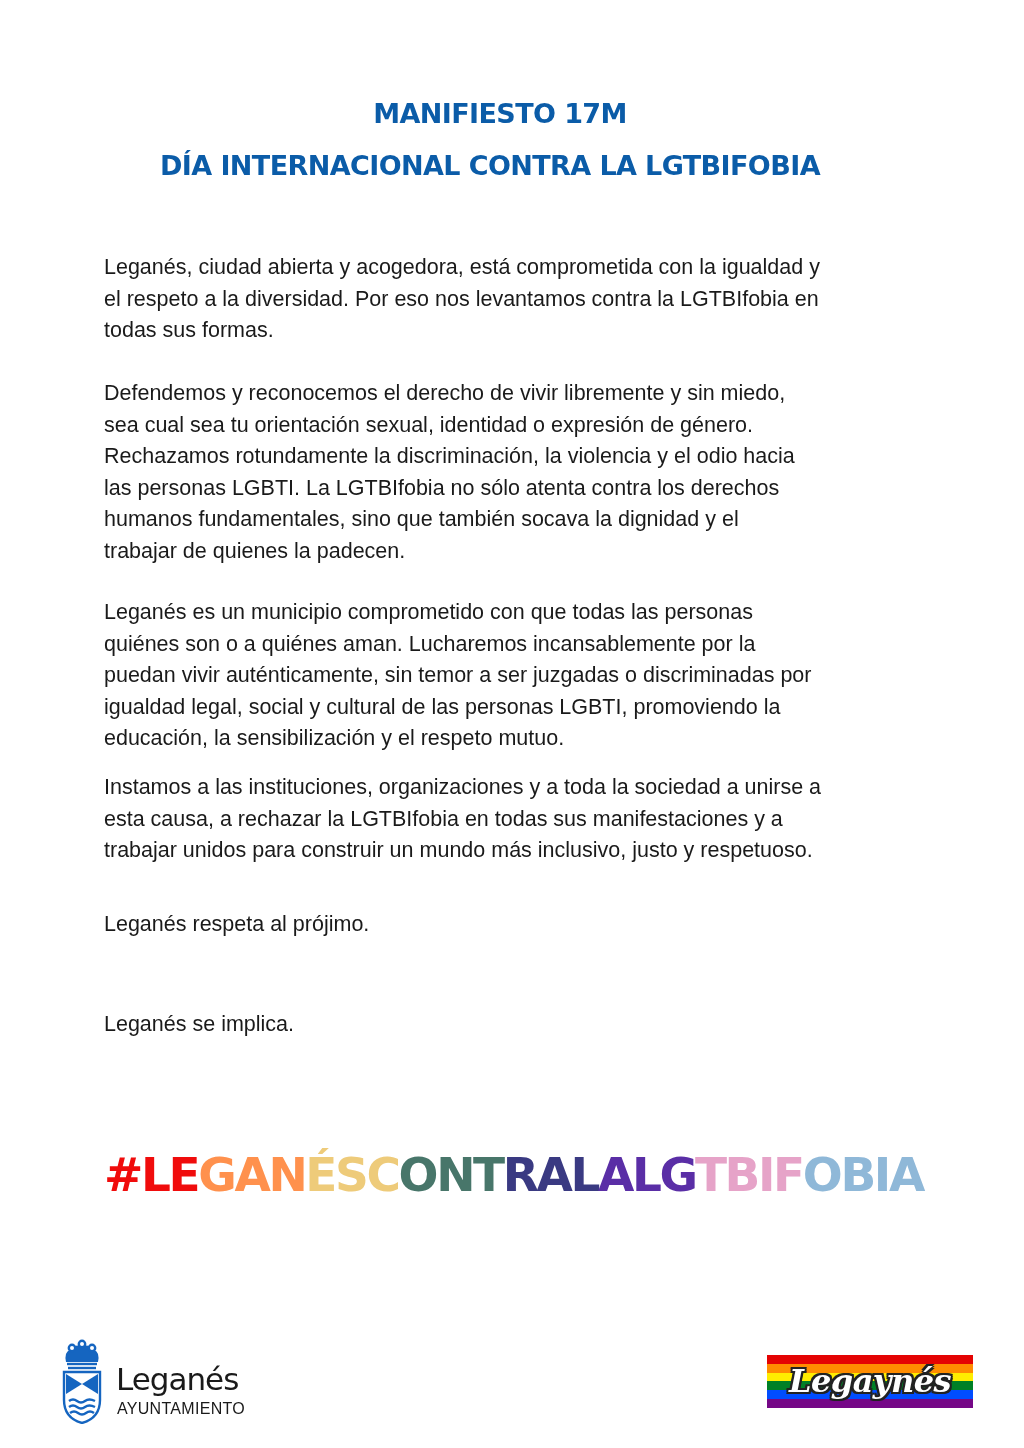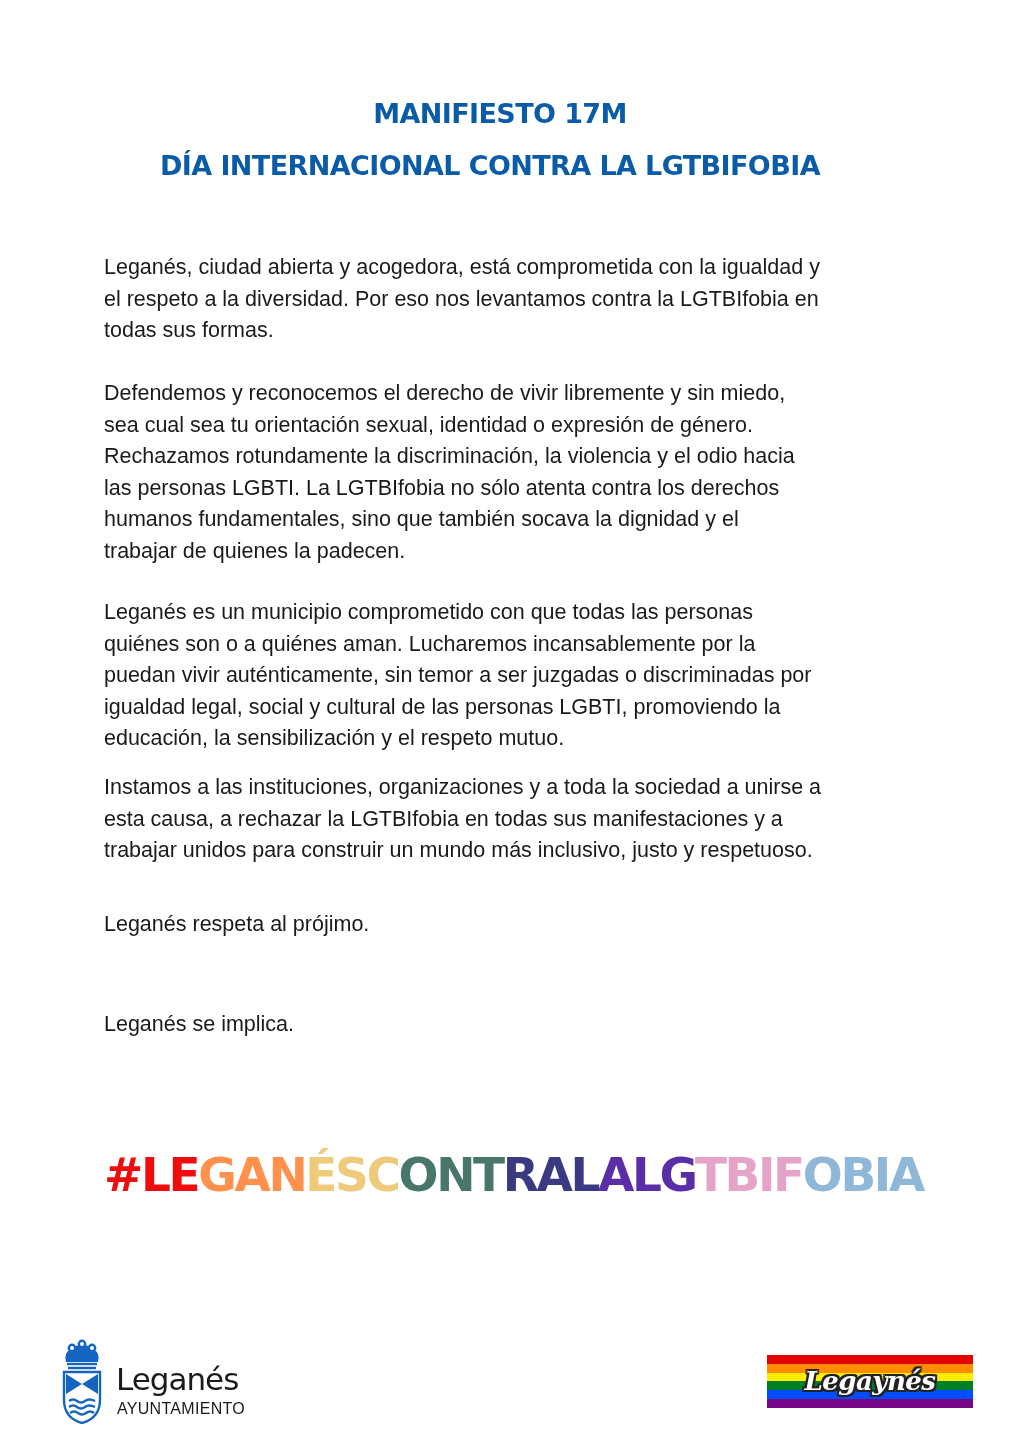--- a/index.html
+++ b/index.html
@@ -45,21 +45,21 @@
       position: absolute; left: 57px; top: 62px;
       font-family: "Liberation Sans", sans-serif; font-size: 16px; color: #1a1a1a;
       letter-spacing: 0.3px; line-height: 18px;
     }
 
     .logo-legaynes { position: absolute; left: 767px; top: 1355px; width: 206px; height: 53px; overflow: hidden; }
     .logo-legaynes .stripe { height: calc(53px / 6); }
     .logo-legaynes .word {
       position: absolute; left: 0; right: 0; top: 6px; text-align: center;
       font-family: "DejaVu Serif", serif; font-weight: bold; font-style: italic;
-      font-size: 26px; line-height: 40px; color: #ffffff;
+      font-size: 32px; line-height: 40px; color: #ffffff;
       text-shadow: -2px -2px 0 #222, 2px -2px 0 #222, -2px 2px 0 #222, 2px 2px 0 #222, 0 2px 0 #222, 0 -2px 0 #222, 2px 0 0 #222, -2px 0 0 #222;
       letter-spacing: -0.5px;
     }
   </style>
 </head>
 <body>
 
 <div class="page">
 
   <h1 class="title title-1" style="color: rgb(11, 92, 168);">MANIFIESTO 17M</h1>

